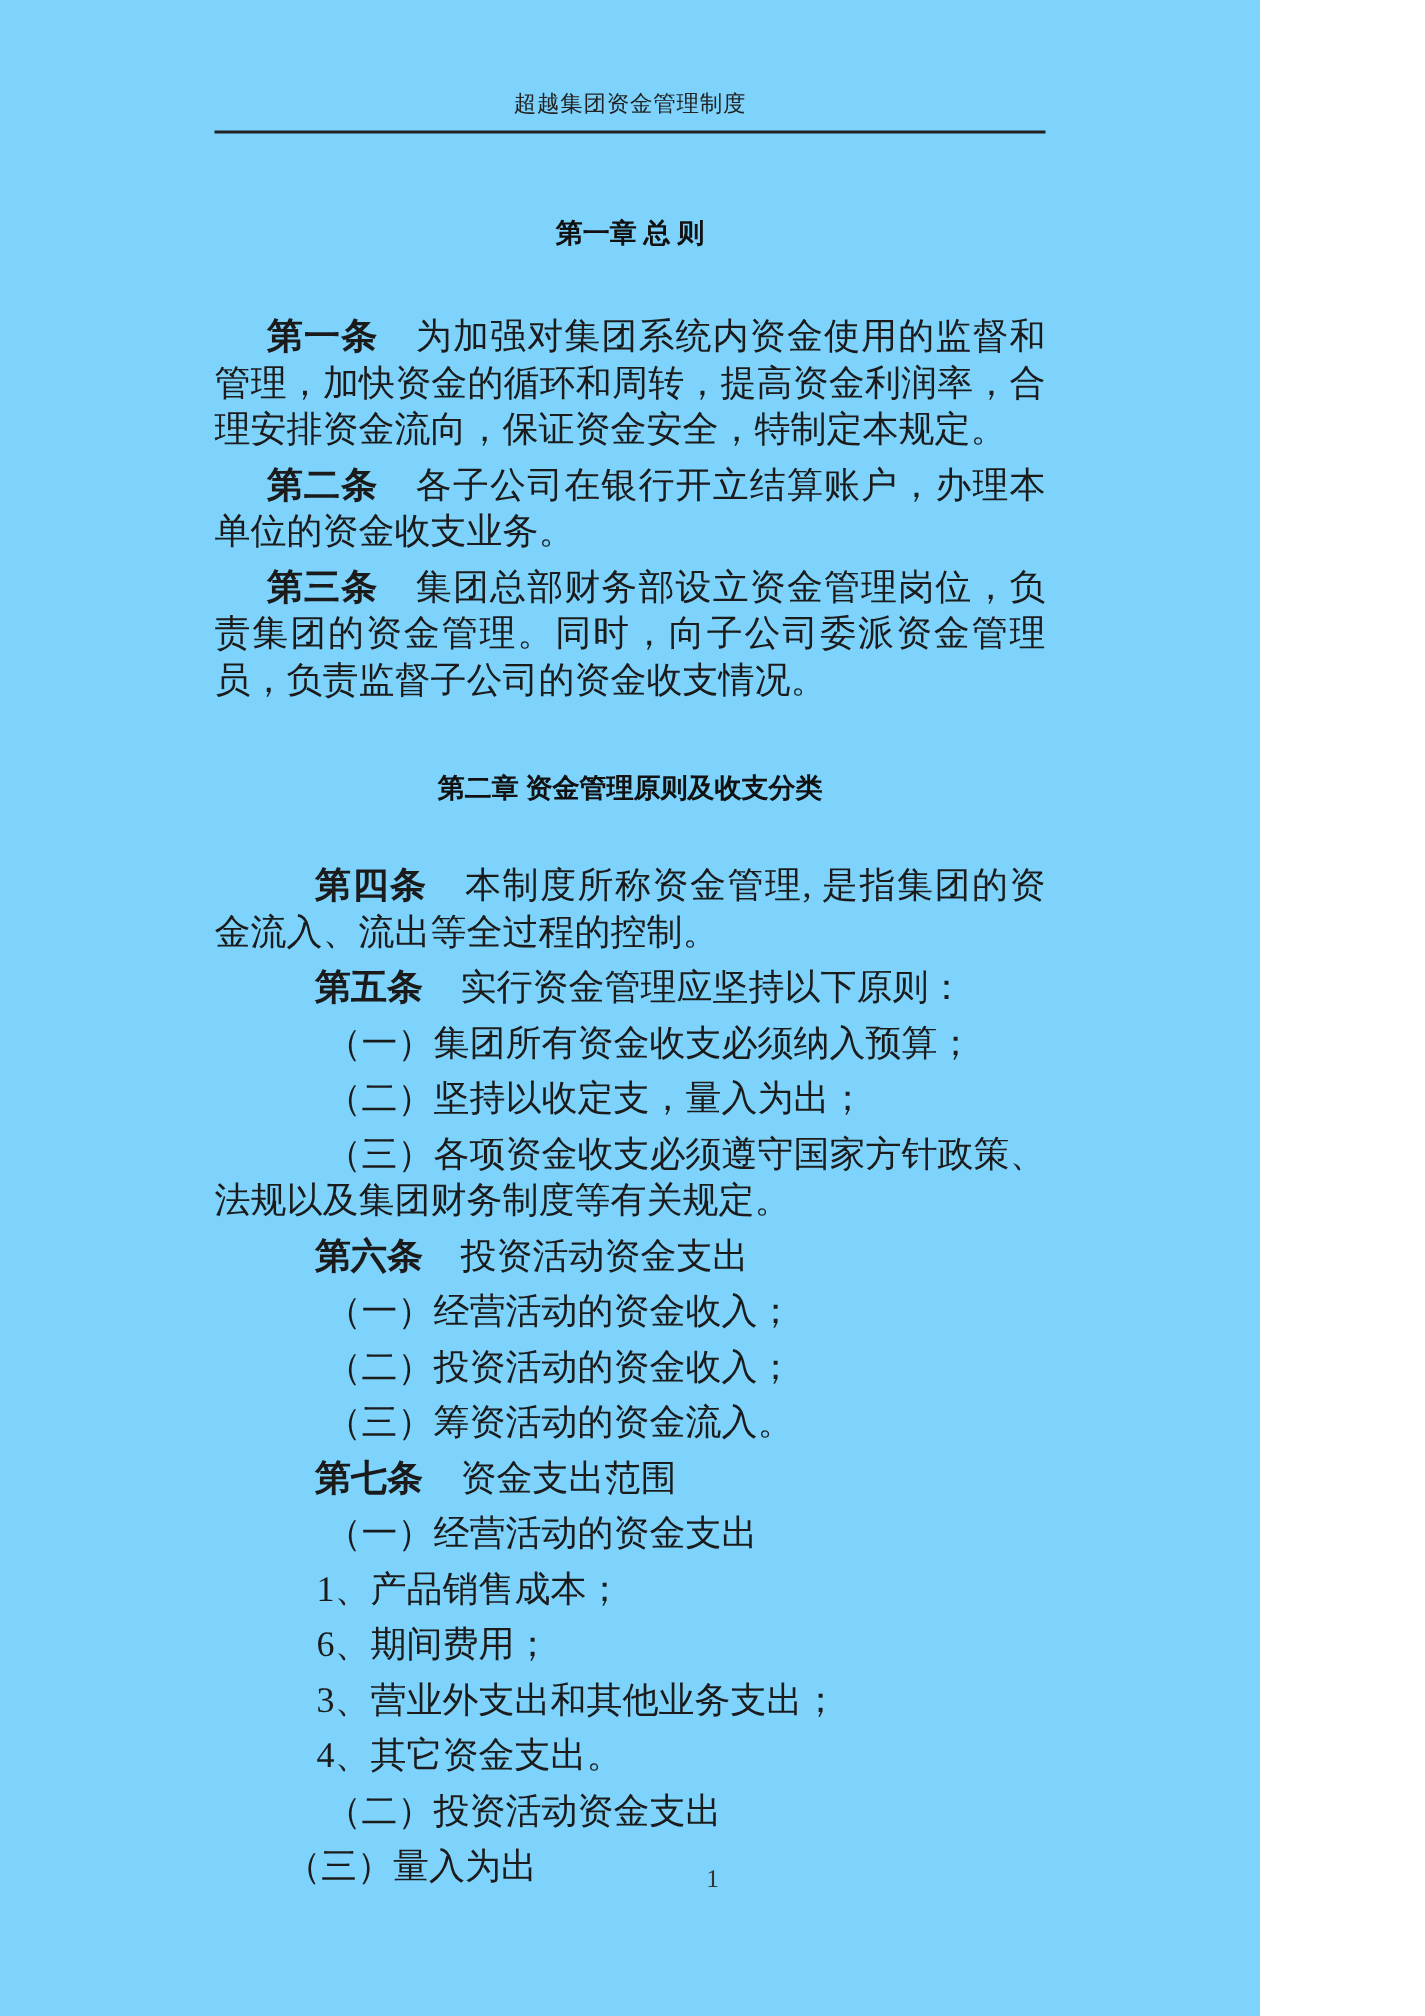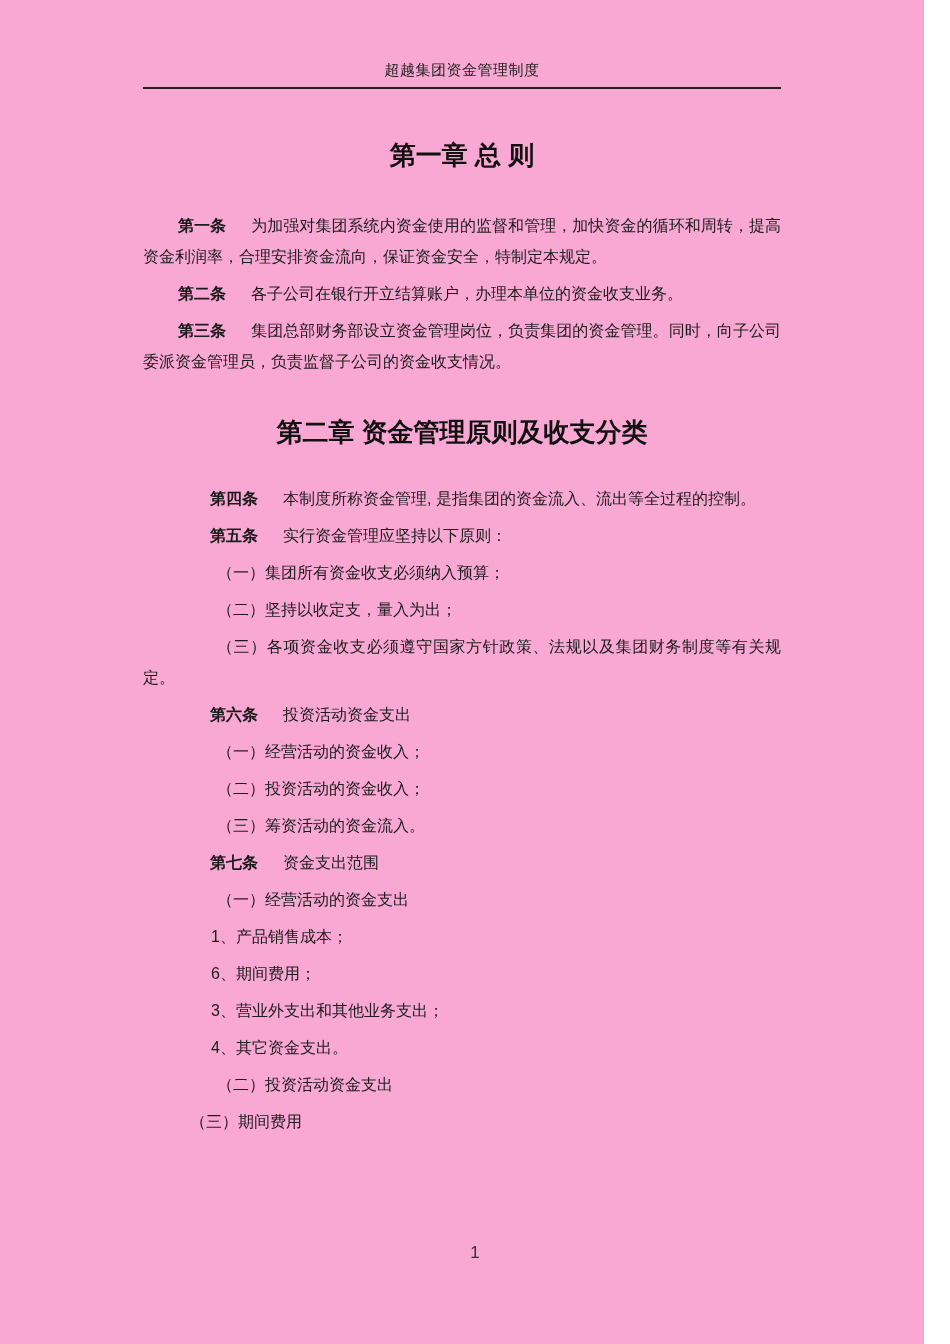--- a/index.html
+++ b/index.html
@@ -2,53 +2,53 @@
 <html><head>
 <meta charset="utf-8">
 <style>
   html, body {
     margin: 0;
     padding: 0;
     background: #ffffff;
   }
   .page {
     position: relative;
-    width: 924px;
+    width: 840px;
     height: 1344px;
-    background: #f9a8d4;
+    background: #7dd3fc;
     color: #1b1b1b;
-    font-family: Liberation Sans, sans-serif;
+    font-family: Liberation Serif, serif;
     overflow: hidden;
   }
   .doc-header {
     margin: 60px 143px 0 143px;
     padding-bottom: 7px;
     border-bottom: 2px solid #222222;
     text-align: center;
   }
   .doc-header-title {
     font-size: 15px;
     line-height: 20px;
     color: #222222;
     letter-spacing: 0.5px;
   }
   .doc-body {
     margin: 0 143px;
   }
   .chapter-title {
-    font-size: 26px;
+    font-size: 18px;
     line-height: 30px;
     font-weight: 700;
     text-align: center;
     color: #111111;
   }
   .chapter-title.ch1 { margin: 51px 0 40px 0; }
   .chapter-title.ch2 { margin: 40px 0 36px 0; }
   .para {
-    font-size: 16px;
+    font-size: 24px;
     line-height: 31px;
     margin: 0 0 6px 0;
     text-align: justify;
   }
   .lbl {
     font-weight: 700;
     margin-right: 25px;
   }
   .a1   { text-indent: 35px; }  
   .a2   { text-indent: 67px; }  
@@ -103,19 +103,19 @@
     <p class="para a2"><b class="lbl">第七条</b><span>资金支出范围</span></p>
 
     <p class="para item">（一）经营活动的资金支出</p>
 
     <p class="para num">1、产品销售成本；</p>
     <p class="para num">6、期间费用；</p>
     <p class="para num">3、营业外支出和其他业务支出；</p>
     <p class="para num">4、其它资金支出。</p>
 
     <p class="para item">（二）投资活动资金支出</p>
-    <p class="para item-low">（三）期间费用</p>
+    <p class="para item-low">（三）量入为出</p>
 
   </main>
 
   <div class="page-number">1</div>
 
 </div>
 
 </body></html>

